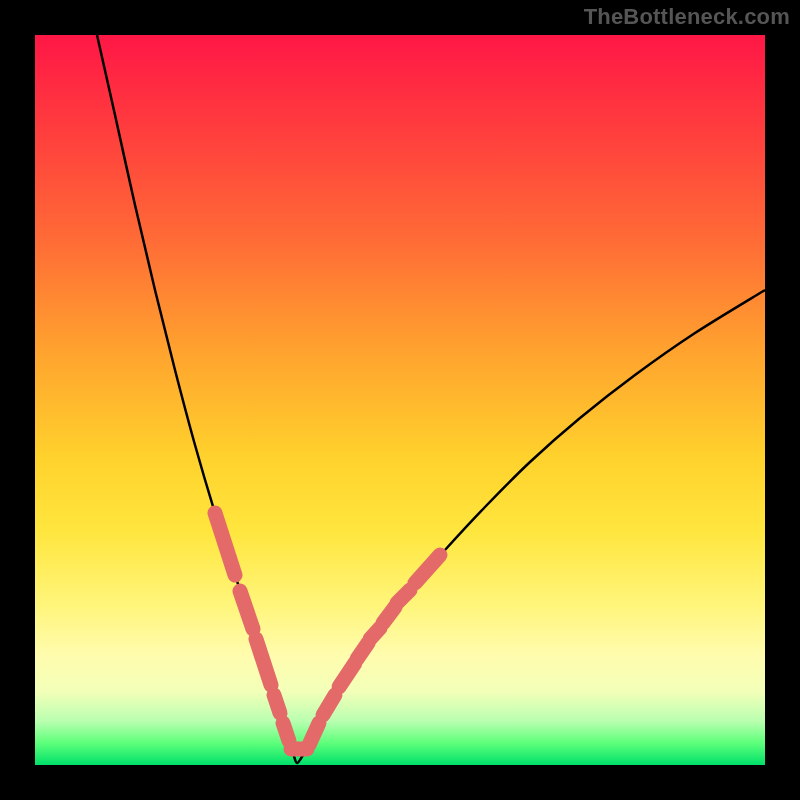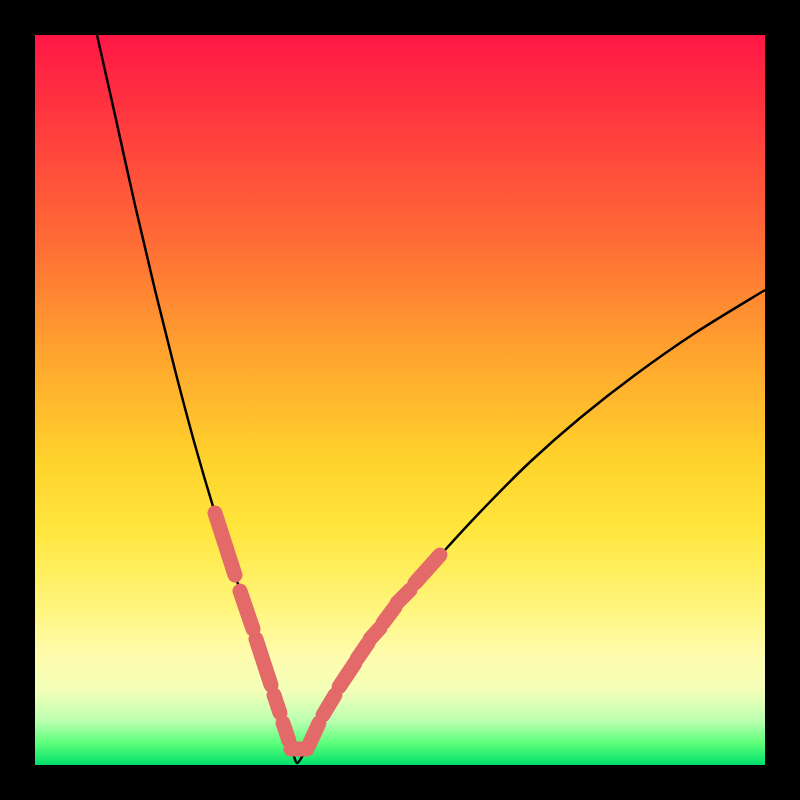--- a/index.html
+++ b/index.html
@@ -54,20 +54,21 @@
     left: 0;
     top: 0;
     width: 730px;
     height: 730px;
   }
 </style>
 </head>
 <body>
 
 <div class="frame">
+  <div class="watermark">TheBottleneck.com</div>
   <div class="plot">
     <svg class="overlay" viewBox="0 0 730 730" preserveAspectRatio="none">
       <g id="curve-group">
           <path d="M 62 0 C 65.00 13.33, 73.67 51.67, 80 80 C 86.33 108.33, 93.33 140.83, 100 170 C 106.67 199.17, 113.33 227.50, 120 255 C 126.67 282.50, 133.33 309.17, 140 335 C 146.67 360.83, 153.33 386.17, 160 410 C 166.67 433.83, 173.33 456.33, 180 478 C 186.67 499.67, 194.17 522.17, 200 540 C 205.83 557.83, 210.83 572.50, 215 585 C 219.17 597.50, 221.67 604.50, 225 615 C 228.33 625.50, 231.67 637.50, 235 648 C 238.33 658.50, 242.17 669.33, 245 678 C 247.83 686.67, 249.83 693.33, 252 700 C 254.17 706.67, 256.33 713.33, 258 718 C 259.67 722.67, 260.33 727.67, 262 728 C 263.67 728.33, 265.83 723.67, 268 720 C 270.17 716.33, 272.17 711.67, 275 706 C 277.83 700.33, 280.83 693.67, 285 686 C 289.17 678.33, 294.17 669.67, 300 660 C 305.83 650.33, 312.50 639.17, 320 628 C 327.50 616.83, 335.83 605.17, 345 593 C 354.17 580.83, 364.17 568.00, 375 555 C 385.83 542.00, 397.50 528.83, 410 515 C 422.50 501.17, 435.83 486.67, 450 472 C 464.17 457.33, 479.17 441.83, 495 427 C 510.83 412.17, 527.50 397.50, 545 383 C 562.50 368.50, 580.83 354.17, 600 340 C 619.17 325.83, 638.33 312.17, 660 298 C 681.67 283.83, 718.33 262.17, 730 255" fill="none" stroke="#000000" stroke-width="2.5"></path>
         </g>
       <g id="marker-group">
           <line x1="180" y1="478" x2="200" y2="540" stroke="#e46a6a" stroke-width="15" stroke-linecap="round"></line>
           <line x1="205" y1="556" x2="218" y2="594" stroke="#e46a6a" stroke-width="15" stroke-linecap="round"></line>
           <line x1="221" y1="604" x2="236" y2="650" stroke="#e46a6a" stroke-width="15" stroke-linecap="round"></line>
           <line x1="239" y1="660" x2="245" y2="678" stroke="#e46a6a" stroke-width="15" stroke-linecap="round"></line>

